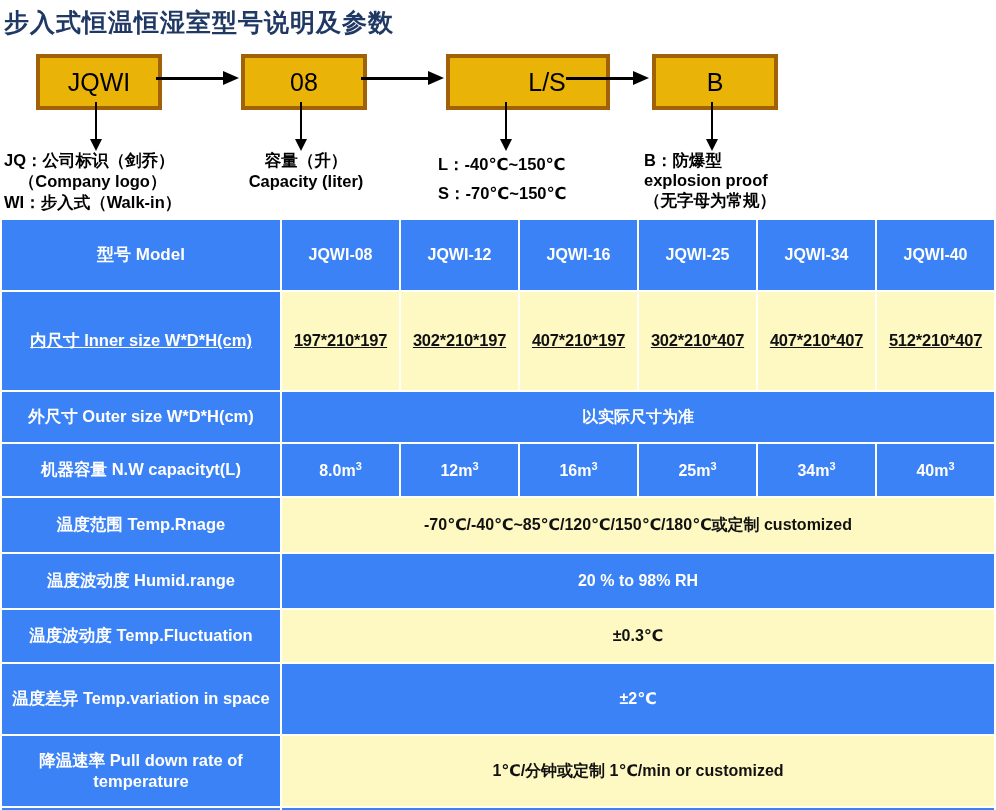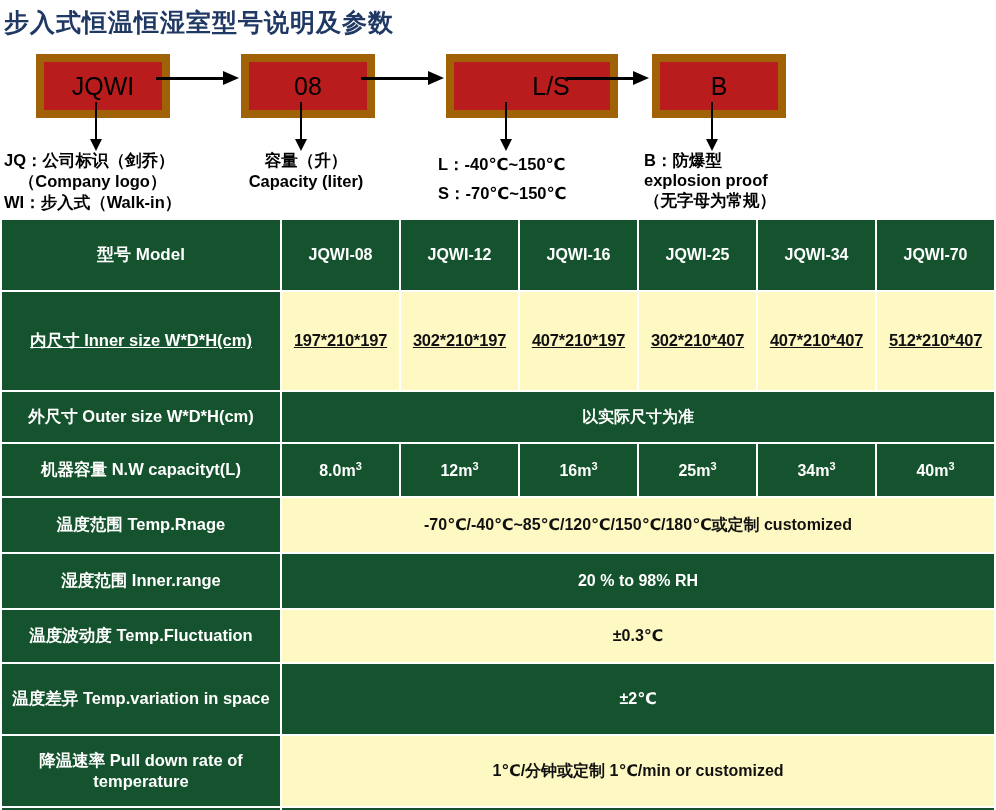--- a/index.html
+++ b/index.html
@@ -13,21 +13,21 @@
   
   .title{
     position:absolute;left:4px;top:6px;
     font-size:25px;font-weight:bold;color:#1f3864;
     letter-spacing:1px;white-space:nowrap;
   }
 
   
   .diagram{position:absolute;left:0;top:42px;width:996px;height:176px;}
   .node{
-    position:absolute;border:8px solid #a16207;background:#b91c1c;
+    position:absolute;border:4px solid #a16207;background:#eab308;
     display:flex;align-items:center;justify-content:center;
     font-size:25px;color:#000;font-weight:normal;
     font-family:"Liberation Sans","DejaVu Sans",sans-serif;
   }
   .n1{left:36px;top:12px;width:118px;height:48px;}
   .n2{left:241px;top:12px;width:118px;height:48px;}
   .n3{left:446px;top:12px;width:118px;height:48px;padding-left:38px;}
   .n4{left:652px;top:12px;width:118px;height:48px;}
 
   
@@ -57,21 +57,21 @@
   .lg1{left:4px;top:108px;}
   .lg1 .ln{display:block;white-space:nowrap;}
   .lg1 .ln2{text-align:center;}
   .lg2{left:226px;top:108px;text-align:center;width:160px;}
   .lg3{left:438px;top:108px;line-height:1.75;}
   .lg4{left:644px;top:108px;line-height:1.22;}
 
   
   .tbl{position:absolute;left:0;top:218px;width:996px;border-collapse:separate;border-spacing:2px 2px;}
   .tbl td{
-    background:#14532d;color:#ffffff;font-weight:bold;
+    background:#3b82f6;color:#ffffff;font-weight:bold;
     text-align:center;vertical-align:middle;padding:0;
     font-size:16px;line-height:1.28;
   }
   .tbl td.white{background:#fef9c3;color:#111111;}
   td.rowhdr{width:266px;padding:4px 6px;font-size:16.5px;}
   td.modelhdr{font-size:17px;}
   td.dim{font-size:16.5px;font-weight:bold;letter-spacing:-.2px;}
   .sup{font-size:11px;vertical-align:super;}
   .r-head td{height:62px;}
   .r-inner td{height:90px;text-decoration:underline;}
@@ -140,21 +140,21 @@
 
   <table class="tbl">
     <tbody>
       <tr class="r-head">
         <td class="rowhdr modelhdr">型号 Model</td>
         <td>JQWI-08</td>
         <td>JQWI-12</td>
         <td>JQWI-16</td>
         <td>JQWI-25</td>
         <td>JQWI-34</td>
-        <td>JQWI-70</td>
+        <td>JQWI-40</td>
       </tr>
 
       <tr class="r-inner">
         <td class="rowhdr">内尺寸 Inner size W*D*H(cm)</td>
         <td class="white dim">197*210*197</td>
         <td class="white dim">302*210*197</td>
         <td class="white dim">407*210*197</td>
         <td class="white dim">302*210*407</td>
         <td class="white dim">407*210*407</td>
         <td class="white dim">512*210*407</td>
@@ -174,21 +174,21 @@
         <td><span>34m</span><span class="sup">3</span></td>
         <td><span>40m</span><span class="sup">3</span></td>
       </tr>
 
       <tr class="r-temp">
         <td class="rowhdr">温度范围 Temp.Rnage</td>
         <td class="white" colspan="6">-70℃/-40℃~85℃/120℃/150℃/180℃或定制 customized</td>
       </tr>
 
       <tr class="r-hum">
-        <td class="rowhdr">湿度范围 Inner.range</td>
+        <td class="rowhdr">温度波动度 Humid.range</td>
         <td colspan="6">20 % to 98% RH</td>
       </tr>
 
       <tr class="r-fluc">
         <td class="rowhdr">温度波动度 Temp.Fluctuation</td>
         <td class="white" colspan="6">±0.3℃</td>
       </tr>
 
       <tr class="r-var">
         <td class="rowhdr">温度差异 Temp.variation in space</td>

